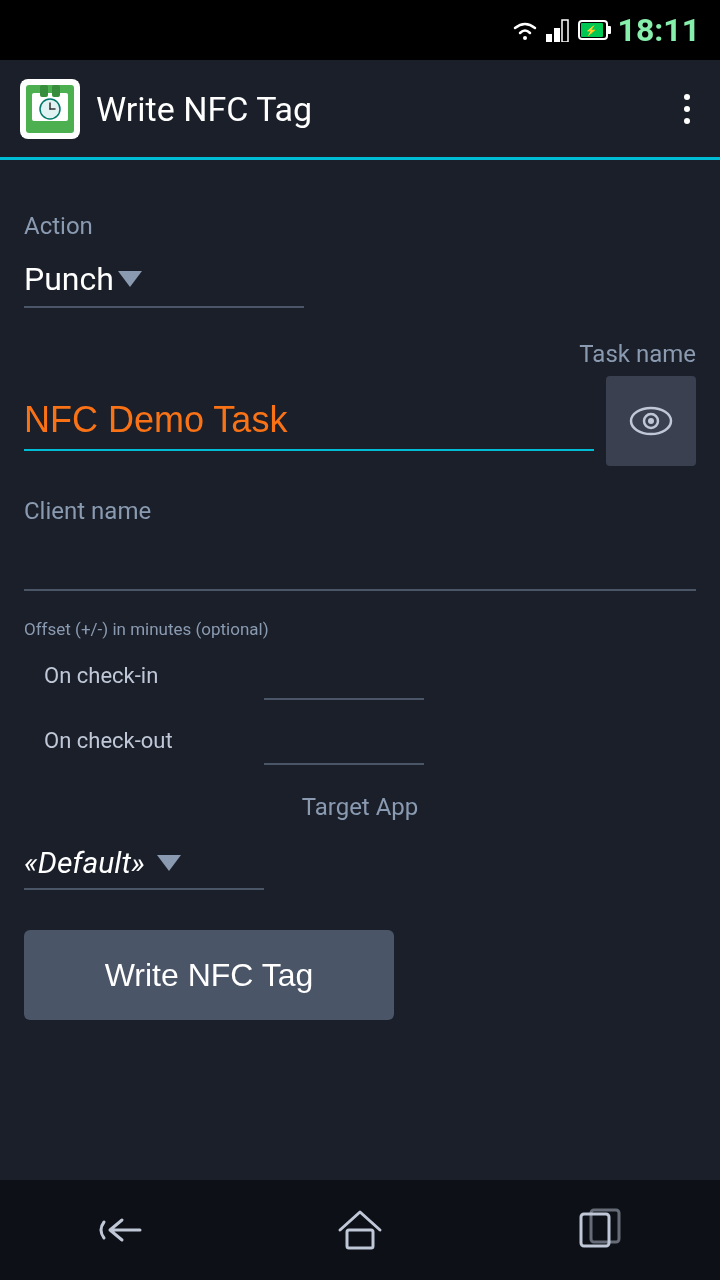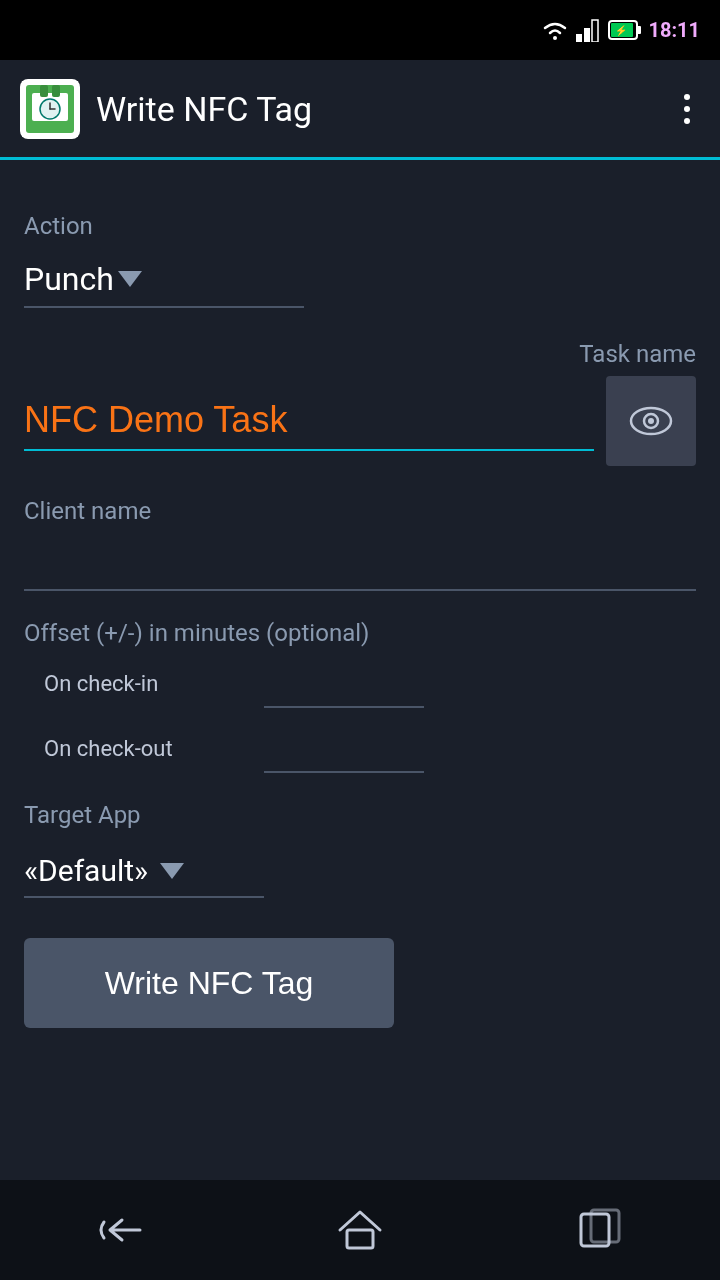--- a/index.html
+++ b/index.html
@@ -18,23 +18,23 @@
       width: 720px;
       height: 60px;
       background: #000000;
       display: flex;
       align-items: center;
       justify-content: flex-end;
       padding: 0 20px;
       gap: 10px;
     }
     .status-time {
-      font-size: 20px;
+      font-size: 32px;
       font-weight: bold;
-      color: #f0abfc;
+      color: #86efac;
     }
     .status-icon-group {
       display: flex;
       align-items: center;
       gap: 6px;
     }
 
     
     .app-bar {
       width: 720px;
@@ -163,21 +163,21 @@
       border: none;
       outline: none;
       font-size: 28px;
       color: #ffffff;
       width: 100%;
       padding: 12px 0;
     }
 
     
     .offset-label {
-      font-size: 24px;
+      font-size: 17px;
       color: #8a9ab0;
       margin-top: 28px;
       margin-bottom: 12px;
     }
     .offset-row {
       display: flex;
       align-items: center;
       gap: 20px;
       margin-bottom: 16px;
       padding-left: 20px;
@@ -208,20 +208,21 @@
       gap: 8px;
       padding: 8px 0;
       border-bottom: 2px solid #4a5568;
       min-width: 240px;
       cursor: pointer;
       margin-top: 8px;
     }
     .target-app-value {
       font-size: 30px;
       color: #ffffff;
+      font-style: italic;
     }
 
     
     .write-button {
       width: 370px;
       height: 90px;
       background: #4a5568;
       border: none;
       border-radius: 6px;
       color: #ffffff;
@@ -349,21 +350,21 @@
 
   
   <div class="offset-row">
     <span class="offset-row-label">On check-out</span>
     <div class="offset-input-wrapper">
       <input class="offset-input" type="text" style="">
     </div>
   </div>
 
   
-  <div class="section-label" style="margin-top: 28px;">Target App</div>
+  <div class="section-label" style="margin-top: 28px; text-align: center;">Target App</div>
   <div class="target-app-dropdown">
     <span class="target-app-value">«Default»</span>
     <div class="dropdown-arrow"></div>
   </div>
 
   
   <button class="write-button">Write NFC Tag</button>
 
 </div>
 

